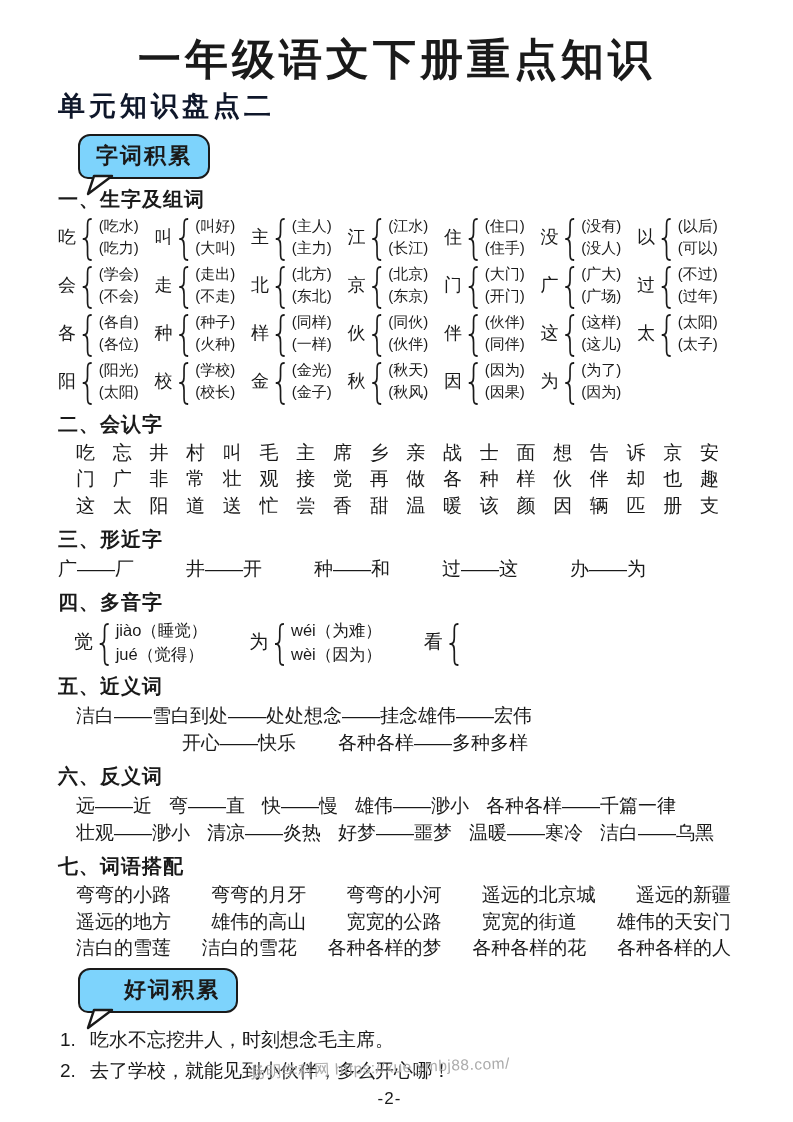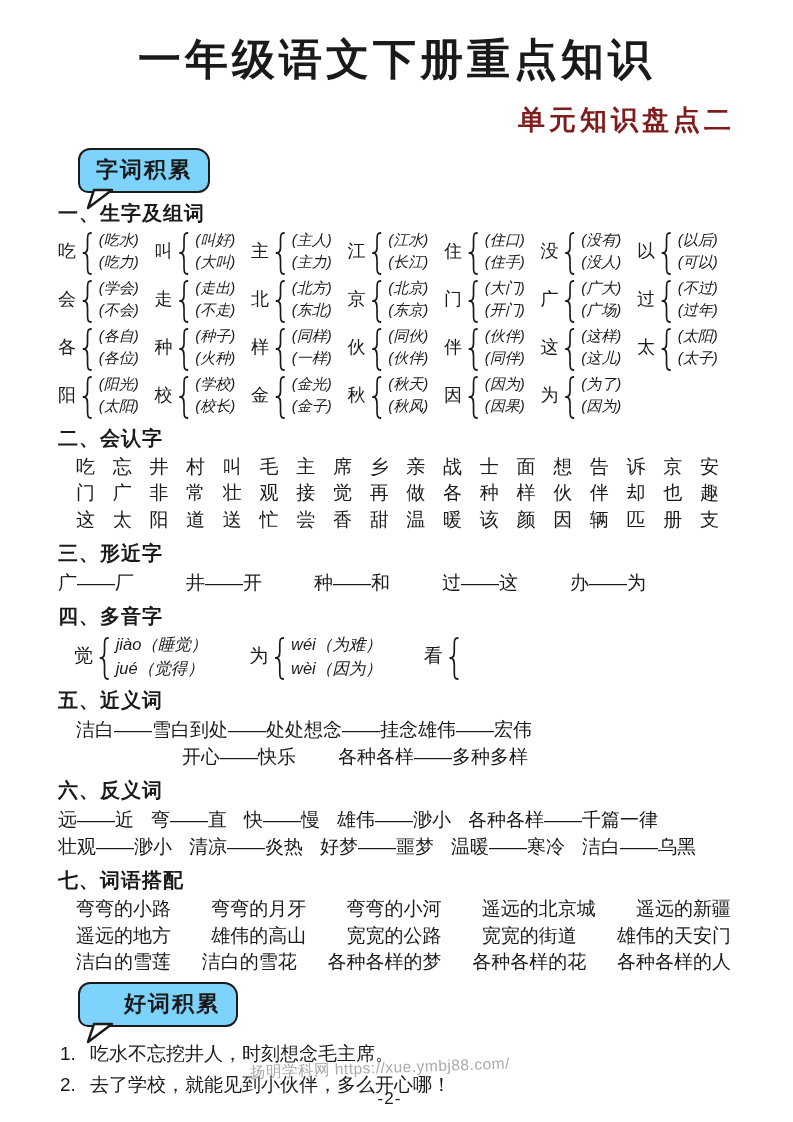--- a/index.html
+++ b/index.html
@@ -9,59 +9,59 @@
     font-family:"Liberation Sans","DejaVu Sans",sans-serif;
   }
   .content { padding:24px 58px 0 58px; }
 
   .title {
     margin:10px 0 0 0; text-align:center;
     font-family:"Liberation Serif","DejaVu Serif",serif;
     font-size:43px; font-weight:900; letter-spacing:4px; line-height:1.2;
   }
   .subtitle {
-    margin-top:16px; text-align:right;
+    margin-top:2px; text-align:left;
     font-family:"Liberation Serif","DejaVu Serif",serif;
-    font-size:27px; font-weight:900; letter-spacing:4px; color:#7f1d1d;
+    font-size:27px; font-weight:900; letter-spacing:4px; color:#0f172a;
   }
 
   .bubble {
     position:relative; display:inline-block; margin:10px 0 0 20px;
     border:2.5px solid #1a1a1a; border-radius:12px 14px 12px 10px;
     padding:5px 16px 6px 16px; font-size:22px; font-weight:700;
     letter-spacing:2px; background:#7dd3fc;
   }
   .bubble .tail { position:absolute; left:4px; top:calc(100% - 3px); }
   .bubble2 { margin-top:6px;padding-left:44px; }
 
   .sec-h { font-size:20px; font-weight:700; line-height:23px; margin:9px 0 4px 0; letter-spacing:1px; }
 
   
   .zrow { display:flex; margin:0 0 3px 0; }
   .zg { display:flex; align-items:center; width:96.5px; }
   .zc { font-size:18px; flex:none; }
   .zb { flex:none; display:inline-block; transform:scaleY(1.35); margin:0 0 0 1px; }
   .zb::before { content:"{"; font-family:"DejaVu Sans",sans-serif; font-size:34px; font-weight:200; }
-  .zw { display:flex; flex-direction:column; font-size:15px; line-height:22.5px; white-space:nowrap;font-style:italic; }
+  .zw { display:flex; flex-direction:column; font-size:15px; line-height:22.5px; white-space:nowrap; }
 
   
   .pinyinrow { margin-left:16px; margin-bottom:2px; }
   .pinyinrow .zg { width:auto; margin-right:42px; }
   .pinyinrow .zw { font-size:16.5px; line-height:24px; }
   .pinyinrow .zc { font-size:19px; }
 
   
   .renzi { display:flex; justify-content:space-between; font-size:19px; line-height:26.5px; padding:0 16px 0 18px; }
 
   
   .pairs { display:flex; font-size:19px; line-height:27px; white-space:nowrap; }
   .pairs-wide { gap:52px;align-items:flex-end; }
   .syn1 { margin-left:18px; }
   .syn2 { margin-left:124px; gap:42px; }
-  .ant  { gap:17px; }
+  .ant  { margin-left:18px; gap:17px; }
   .collo { justify-content:space-between; padding:0 4px 0 18px; line-height:26.5px; }
 
   
   .sents { margin:14px 0 0 0; padding:0; list-style:none; font-size:19px; }
   .sents li { display:flex; line-height:25px; margin-bottom:6px; }
   .sents .num { flex:none; width:30px; margin-left:2px; }
 
   .watermark {
     position:absolute; left:250px; top:1058px; white-space:nowrap;
     color:#ababab; font-size:15.5px; letter-spacing:0.5px;

